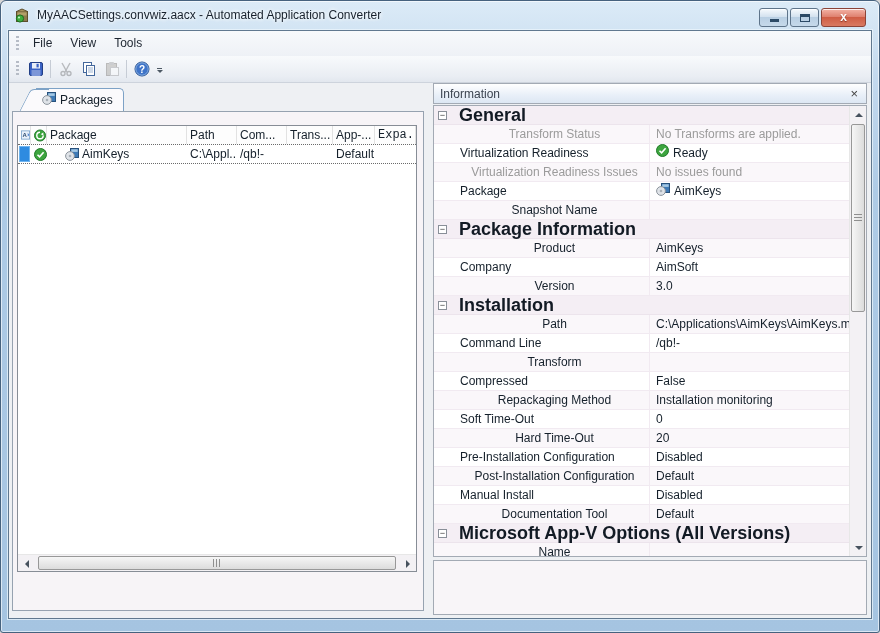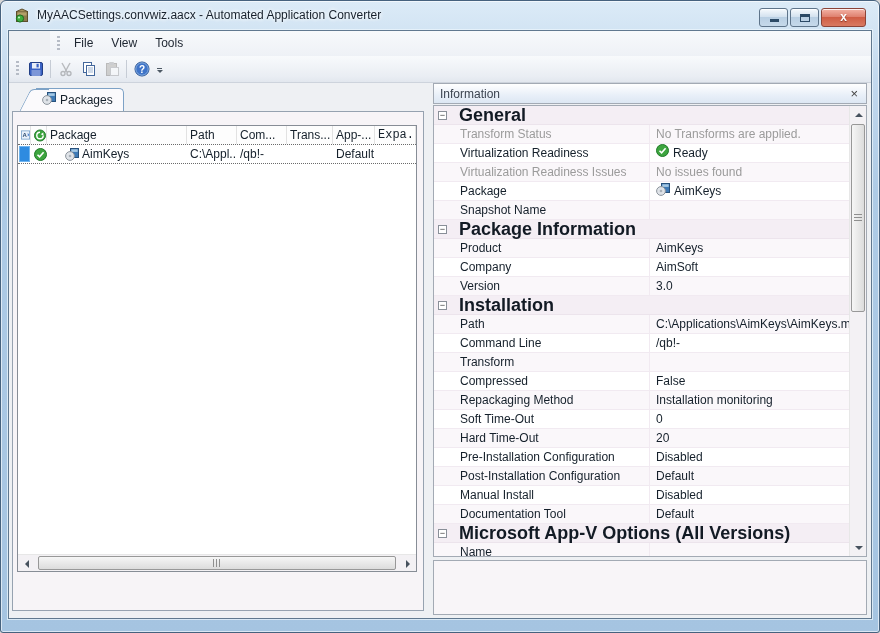--- a/index.html
+++ b/index.html
@@ -22,21 +22,21 @@
   .wbtn.close{width:45px;border-color:#8c4438;
     background:linear-gradient(180deg,#f3b3a6 0%,#df8270 45%,#cf5d45 50%,#d97a61 100%);}
   .glyph-min{position:absolute;left:50%;bottom:4px;width:9px;height:3px;margin-left:-4px;background:#2c4a66;}
   .glyph-max{position:absolute;left:50%;top:5px;width:10px;height:8px;margin-left:-5px;border:1px solid #2c4a66;border-top-width:3px;background:transparent;}
   .glyph-close{position:absolute;left:0;right:0;top:1px;text-align:center;color:#fff;font-size:12px;font-weight:bold;text-shadow:0 1px 1px rgba(90,20,10,.6);}
 
   
   .client{position:absolute;left:7px;top:29px;right:7px;bottom:13px;border:1px solid #60788f;background:#eef0f3;box-shadow:0 0 0 1px rgba(235,245,252,.75);}
 
   
-  .menubar{position:absolute;left:0;top:0;right:0;height:25px;background:linear-gradient(180deg,#f7f9fb,#eef1f6);display:flex;align-items:center;padding-left:5px;margin-left:41px;}
+  .menubar{position:absolute;left:0;top:0;right:0;height:25px;background:linear-gradient(180deg,#f7f9fb,#eef1f6);display:flex;align-items:center;padding-left:5px;}
   .grip{width:3px;height:16px;margin:0 5px 0 2px;background:repeating-linear-gradient(180deg,#b6bcc6 0 2px,transparent 2px 4px);}
   .menu-item{padding:0 9px;font-size:12px;color:#1d2530;line-height:21px;border-radius:2px;}
   .toolbar{position:absolute;left:0;top:25px;right:0;height:27px;background:linear-gradient(180deg,#f8fafc,#e9edf3 80%,#e2e7ee);border-bottom:1px solid #cdd3dc;display:flex;align-items:center;padding-left:5px;}
   .tbtn{width:23px;height:22px;display:flex;align-items:center;justify-content:center;border-radius:3px;}
   .tbtn.disabled{opacity:.4;filter:grayscale(85%);}
   .tsep{width:1px;height:18px;background:#c6ccd5;margin:0 3px;}
   .overflow-btn{width:11px;height:22px;display:flex;flex-direction:column;align-items:center;justify-content:flex-end;padding-bottom:4px;gap:1px;margin-left:1px;}
   .overflow-btn .bar{width:5px;height:1px;background:#4c5864;}
   .overflow-btn .tri{width:0;height:0;border:3px solid transparent;border-top:3px solid #4c5864;}
 
@@ -70,21 +70,21 @@
   .right-pane{position:absolute;left:424px;right:4px;top:52px;bottom:3px;}
   .props-header{position:absolute;left:0;top:0;right:0;height:21px;border:1px solid #a3aab4;background:linear-gradient(180deg,#ffffff,#e8eff8 60%,#dde7f3);display:flex;align-items:center;padding:0 6px;}
   .props-title{flex:1;font-size:12px;color:#3c4450;}
   .props-close{font-size:13px;color:#444;line-height:1;padding:0 2px;}
   .props-grid-box{position:absolute;left:0;top:22px;right:0;bottom:58px;border:1px solid #a3aab4;background:#fff;overflow:hidden;}
   .grid-rows{position:absolute;left:0;top:0;right:17px;bottom:0;overflow:hidden;}
   .pg-section{height:19px;display:flex;align-items:center;background:#f4eef4;border-bottom:1px solid #ece4ec;}
   .expander{width:9px;height:9px;flex:none;margin-left:4px;border:1px solid #898f98;background:#fff;font-size:9px;line-height:7px;text-align:center;color:#333;}
   .pg-sec-label{margin-left:12px;font-size:18px;font-weight:bold;color:#121a24;white-space:nowrap;}
   .pg-row{height:19px;display:flex;border-bottom:1px solid #f1eaf1;background:#fff;}
-  .pg-row.alt{background:#faf7fa;}
+  .pg-row.alt{background:#faf7fa;text-align:center;}
   .pg-name{width:216px;flex:none;padding-left:26px;font-size:12px;color:#15202b;line-height:18px;white-space:nowrap;overflow:hidden;border-right:1px solid #f1eaf1;}
   .pg-value{flex:1;padding-left:6px;font-size:12px;color:#15202b;line-height:18px;white-space:nowrap;overflow:hidden;display:flex;align-items:center;gap:4px;}
   .muted{color:#9b9b9b;}
   .vscroll{position:absolute;right:0;top:0;bottom:0;width:17px;background:#f3f1f4;border-left:1px solid #e7e7e7;}
   .v-thumb{position:absolute;left:1px;right:1px;top:18px;height:188px;border:1px solid #989898;border-radius:2px;background:linear-gradient(90deg,#f6f6f6,#dcdcdc);display:flex;align-items:center;justify-content:center;}
   .v-grip{width:8px;height:9px;background:repeating-linear-gradient(180deg,#8f8f8f 0 1px,transparent 1px 3px);}
   .vscroll .sb-btn{position:absolute;left:0;}
   .vscroll .sb-btn.top{top:0;}
   .vscroll .sb-btn.bottom{bottom:0;}
   .desc-box{position:absolute;left:0;right:0;bottom:0;height:55px;border:1px solid #a3aab4;background:#f8f5f8;}

